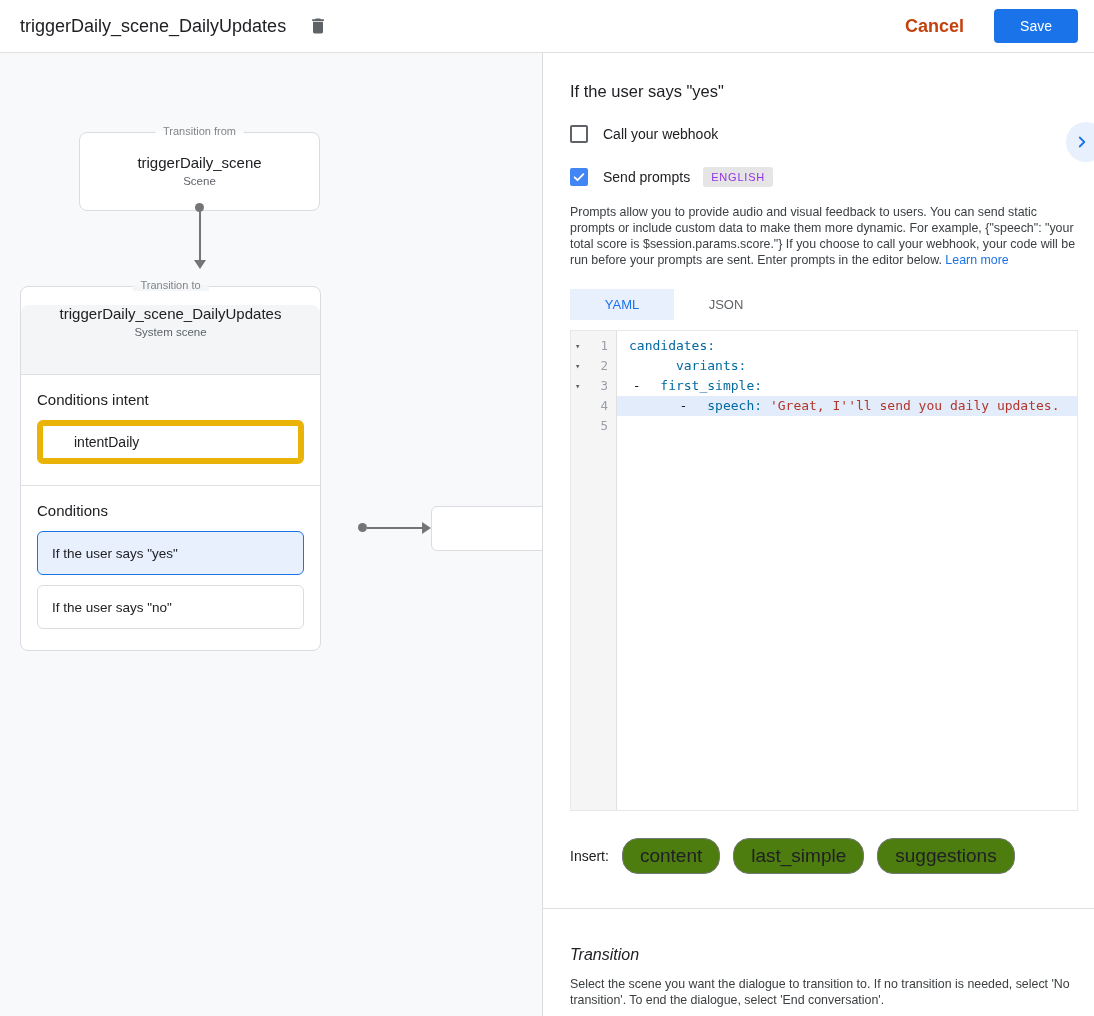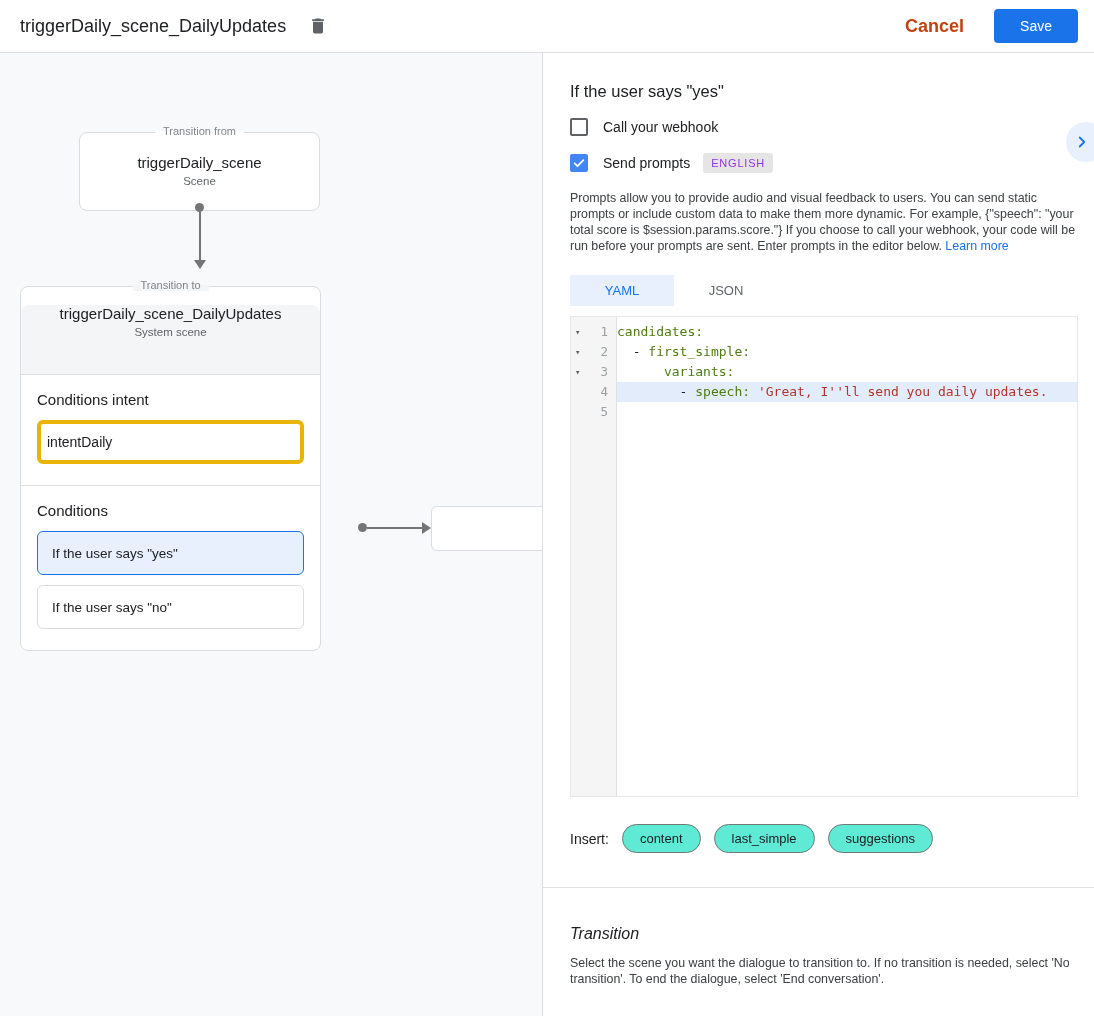--- a/index.html
+++ b/index.html
@@ -28,63 +28,63 @@
   .node-title { text-align:center; font-size:15px; color:#202124; margin-top:21px; }
   .node-sub { text-align:center; font-size:11.5px; color:#5f6368; margin-top:4px; }
 
   .to-box { left:20px; top:233px; width:301px; }
   .to-head { background:#f4f5f6; border-bottom:1px solid #e0e0e0; border-radius:8px 8px 0 0; height:70px; }
   .to-box .node-legend { background:linear-gradient(#f8f9fa 50%, #f4f5f6 50%); }
   .to-head .node-title { margin-top:18px; }
   .node-section { padding:16px 16px 21px 16px; }
   .node-section + .node-section { border-top:1px solid #e0e0e0; }
   .section-heading { font-size:15px; font-weight:400; color:#202124; }
-  .intent-field { margin-top:12px; height:44px; border:4px solid #eab308; border-radius:6px; background:#fff; display:flex; align-items:center; padding-left:6px; font-size:14px; color:#202124; }
+  .intent-field { margin-top:12px; height:44px; border:6px solid #eab308; border-radius:6px; background:#fff; display:flex; align-items:center; padding-left:31px; font-size:14px; color:#202124; }
   .condition { margin-top:12px; height:44px; border:1px solid #dadce0; border-radius:6px; background:#fff; display:flex; align-items:center; padding-left:14px; font-size:13.5px; color:#202124; cursor:pointer; }
   .condition.selected { background:#e8f0fe; border:1.5px solid #1a73e8; }
   .condition + .condition { margin-top:10px; }
 
   
   .conn-dot { position:absolute; width:9px; height:9px; border-radius:50%; background:#757575; }
   .conn-vline { position:absolute; width:2px; background:#757575; }
   .conn-hline { position:absolute; height:2px; background:#757575; }
   .arrow-down { position:absolute; width:0; height:0; border-left:6px solid transparent; border-right:6px solid transparent; border-top:9px solid #757575; }
   .arrow-right { position:absolute; width:0; height:0; border-top:6px solid transparent; border-bottom:6px solid transparent; border-left:9px solid #757575; }
   .target-box { left:431px; top:453px; width:130px; height:45px; border-radius:6px; }
 
   
   .panel-heading { margin-top:29px; font-size:16.5px; font-weight:400; color:#202124; }
   .collapse-btn { position:absolute; top:69px; right:-12px; width:40px; height:40px; border:none; border-radius:50%; background:#e8f0fe; cursor:pointer; display:flex; align-items:center; padding-left:7px; }
-  .check-row { display:flex; align-items:center; margin-top:17px; }
+  .check-row { display:flex; align-items:center; margin-top:24px; }
   .checkbox { width:18px; height:18px; border-radius:2px; flex:none; cursor:pointer; }
   .checkbox.unchecked { border:2px solid #5f6368; background:#fff; }
   .checkbox.checked { background:#4285f4; display:flex; align-items:center; justify-content:center; }
   .check-label { margin-left:15px; font-size:14px; font-weight:500; color:#202124; }
   .lang-badge { margin-left:13px; background:#e5e5e5; color:#9334e6; font-size:11px; font-weight:500; letter-spacing:0.8px; padding:4px 8px; border-radius:3px; }
   .prompts-desc { margin-top:17px; font-size:12.4px; line-height:16px; color:#3c4043; }
   .learn-more { color:#1a73e8; text-decoration:none; cursor:pointer; }
 
   .tabs { display:flex; margin-top:21px; }
   .tab { min-width:104px; height:31px; display:flex; align-items:center; justify-content:center; font-size:13px; font-weight:500; color:#5f6368; cursor:pointer; }
   .tab.active { background:#e8f0fe; color:#1a73e8; }
 
   .editor { margin-top:10px; height:481px; border:1px solid #e6e8ea; display:flex; background:#fff; overflow:hidden; }
   .gutter { width:46px; flex:none; background:#f5f5f5; border-right:1px solid #e0e0e0; padding-top:5px; }
   .gutter-row { height:20px; line-height:20px; position:relative; font-family:"DejaVu Sans Mono","Liberation Mono",monospace; font-size:12.5px; color:#9aa0a6; text-align:right; padding-right:8px; }
   .fold { position:absolute; left:4px; top:0; font-size:9px; color:#5f6368; }
   .code-area { flex:1; padding-top:5px; overflow:hidden; }
   .code-line { height:20px; line-height:20px; font-family:"DejaVu Sans Mono","Liberation Mono",monospace; font-size:13px; white-space:pre; }
   .code-line.hl { background:#e3ecfb; }
-  .tk-k { color:#4d7c0f; }
+  .tk-k { color:#0369a1;margin-left:12px; }
   .tk-p { color:#202124; }
   .tk-s { color:#b3362b; }
 
   .insert-row { display:flex; align-items:center; margin-top:27px; }
   .insert-label { font-size:14px; color:#202124; }
-  .chip { margin-left:13px; padding:6px 17px; border:1px solid #747775; border-radius:16px; background:#5eead4; font-size:13px; color:#202124; font-family:inherit; cursor:pointer; }
+  .chip { margin-left:13px; padding:6px 17px; border:1px solid #747775; border-radius:16px; background:#4d7c0f; font-size:19px; color:#202124; font-family:inherit; cursor:pointer; }
 
   .panel-divider { height:1px; background:#e0e0e0; margin:34px -16px 0 -27px; }
 
   .transition-heading { margin-top:37px; font-size:16px; font-weight:400; color:#202124;font-style:italic; }
   .transition-desc { margin-top:12px; font-size:12.4px; line-height:16px; color:#3c4043; max-width:515px; }
 </style>
 </head>
 <body>
 
 <div class="app">
@@ -180,22 +180,22 @@
       <div class="editor">
         <div class="gutter" id="editor-gutter">
             <div class="gutter-row"><span class="fold">▾</span>1</div>
             <div class="gutter-row"><span class="fold">▾</span>2</div>
             <div class="gutter-row"><span class="fold">▾</span>3</div>
             <div class="gutter-row">4</div>
             <div class="gutter-row">5</div>
           </div>
         <div class="code-area" id="editor-code">
             <div class="code-line"><span class="tk-k">candidates:</span></div>
+            <div class="code-line"><span class="tk-p">      </span><span class="tk-k">variants:</span></div>
             <div class="code-line"><span class="tk-p">  - </span><span class="tk-k">first_simple:</span></div>
-            <div class="code-line"><span class="tk-p">      </span><span class="tk-k">variants:</span></div>
             <div class="code-line hl"><span class="tk-p">        - </span><span class="tk-k">speech:</span><span class="tk-s"> 'Great, I''ll send you daily updates.</span></div>
             <div class="code-line"></div>
           </div>
       </div>
 
       <div class="insert-row">
         <div class="insert-label">Insert:</div>
         <button class="chip">content</button>
         <button class="chip">last_simple</button>
         <button class="chip">suggestions</button>

